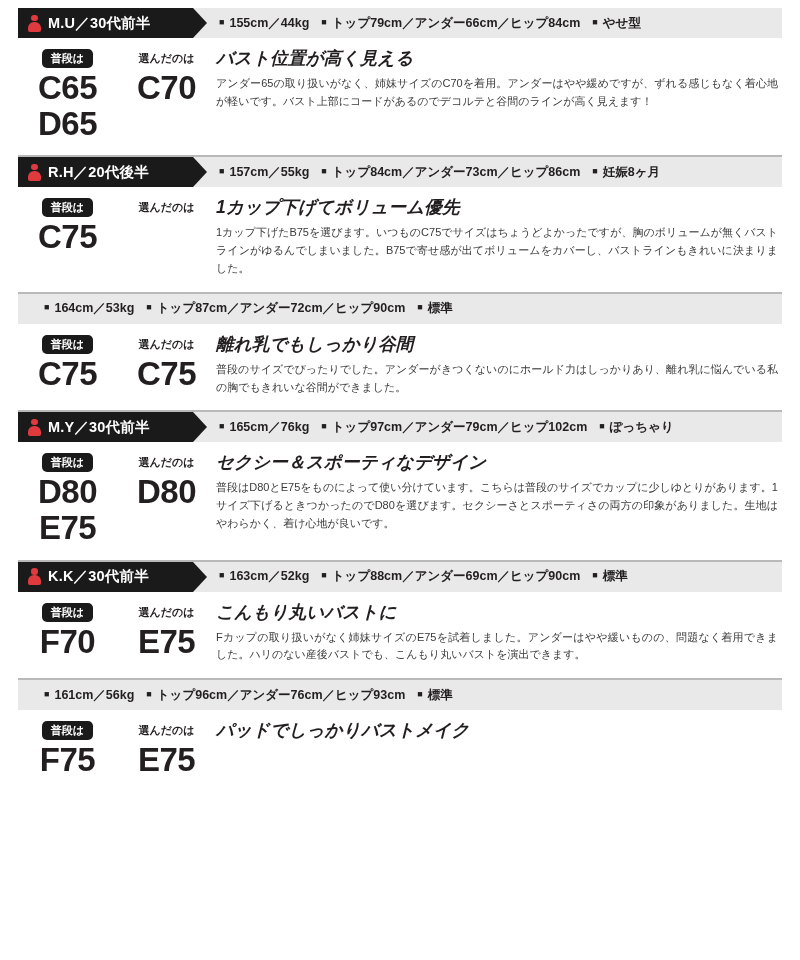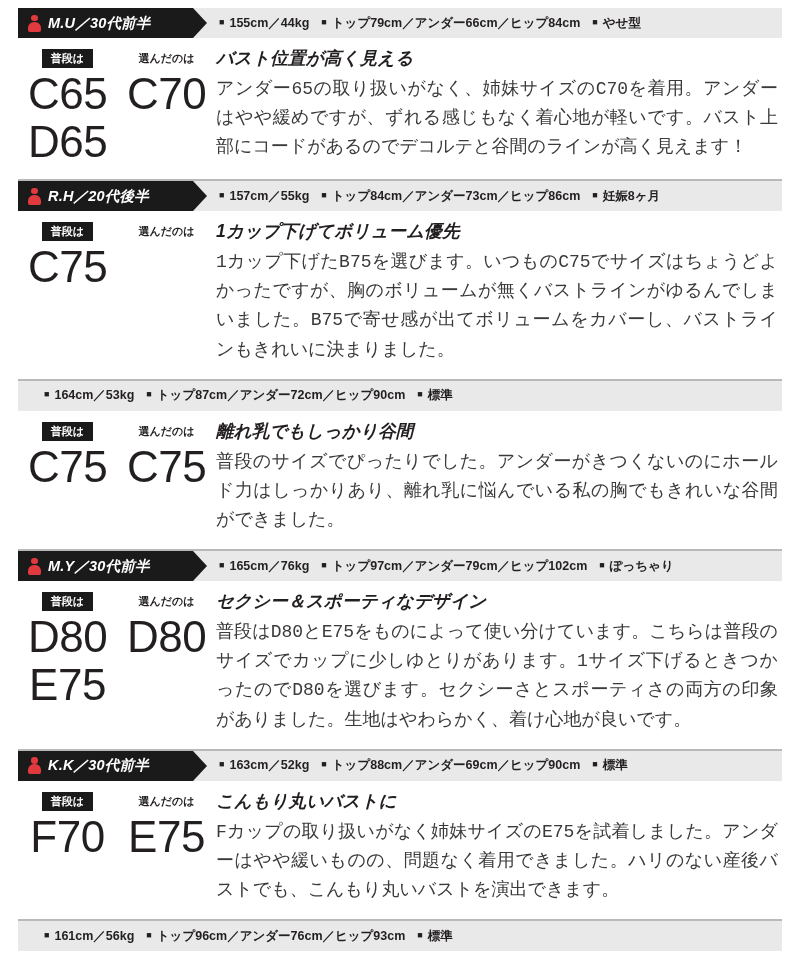--- a/index.html
+++ b/index.html
@@ -62,21 +62,20 @@
     position: absolute; left: 0; top: 7.2px;
     width: 13px; height: 10px;
     background: #e03a3e;
     border-radius: 6px 6px 2px 2px;
   }
   .name-txt {
     font-size: 14.5px;
     font-weight: bold;
     letter-spacing: 0.2px;
     white-space: nowrap;
-    font-style: italic;
   }
   .specs {
     flex: 1;
     background: #e9e9e9;
     display: flex;
     align-items: center;
     padding-left: 26px;
     font-size: 12.5px;
     font-weight: bold;
     color: #231f20;
@@ -107,51 +106,50 @@
   }
   .size-col {
     width: 99px;
     text-align: center;
   }
   .size-label {
     display: inline-block;
     font-size: 11px;
     font-weight: bold;
     padding: 2px 9px;
-    border-radius: 0;
+    border-radius: 5px;
     margin-bottom: 2px;
   }
   .size-label.usual { background: #1a1a1a; color: #ffffff; }
   .size-label.chosen { background: transparent; color: #231f20; }
   .size-val {
-    font-size: 44px;
-    font-weight: normal;
+    font-size: 33px;
+    font-weight: bold;
     line-height: 1.08;
     letter-spacing: -0.5px;
   }
   .size-val .l2 { display: block; }
 
   .text-col {
     flex: 1;
     padding-right: 4px;
   }
   .rev-title {
     font-size: 17.5px;
     font-weight: bold;
     margin: 0 0 5px 0;
     letter-spacing: 0.2px;
     font-style: italic;
   }
   .rev-text {
-    font-size: 18px;
+    font-size: 11px;
     line-height: 1.62;
     color: #3a3a3a;
     margin: 0;
     text-align: justify;
-    font-family: Liberation Mono, monospace;
   }
 </style>
 </head>
 <body>
 
 <div class="page">
 
   <div class="review">
     <div class="rev-head">
       <div class="name-tag">

